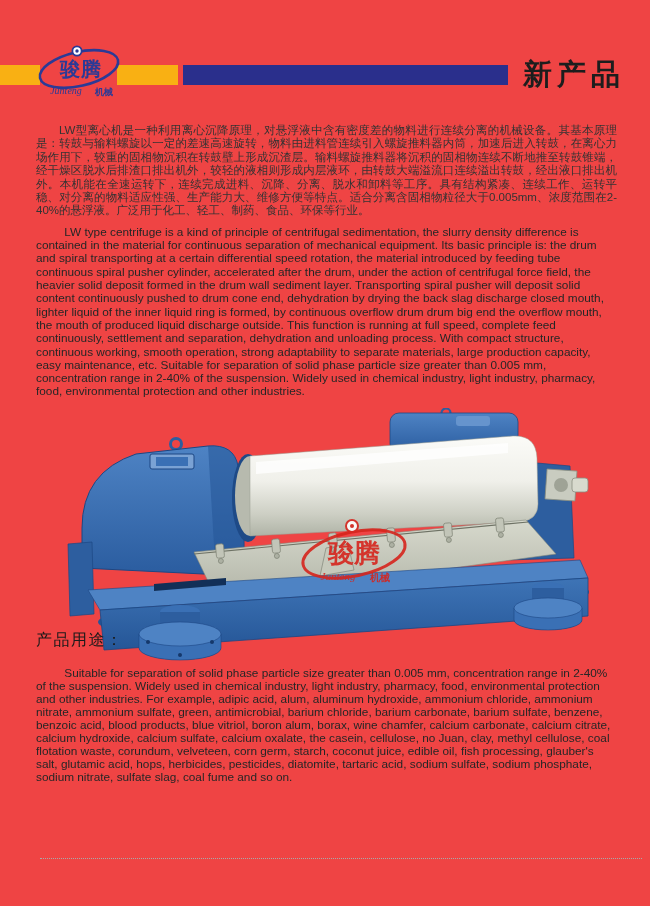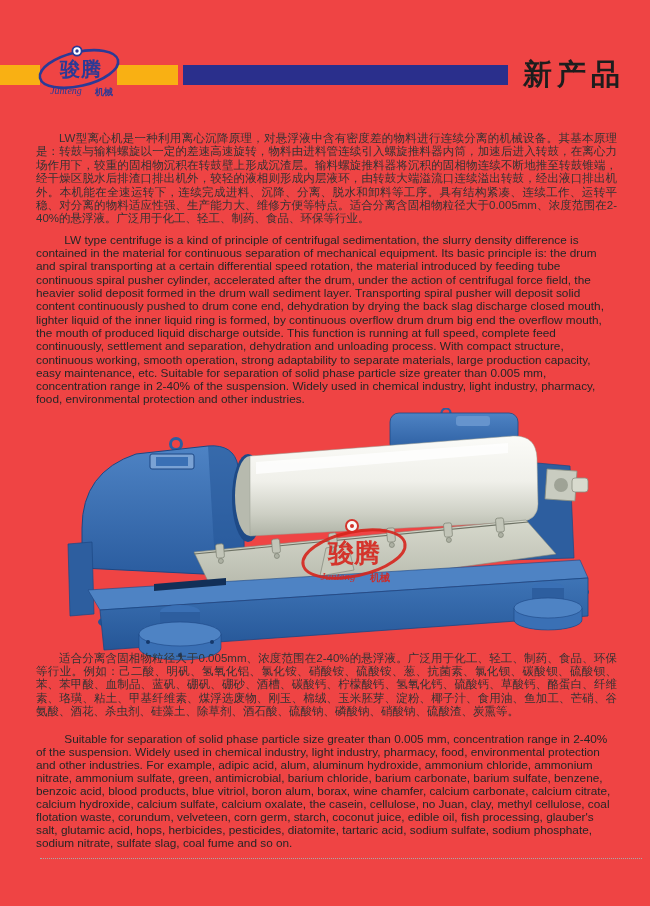--- a/index.html
+++ b/index.html
@@ -24,21 +24,21 @@
 
   
   .section-title{
     position:absolute;left:36px;width:400px;
     font-size:16px;color:#1a1a1a;letter-spacing:1.5px;white-space:nowrap;
   }
   #title-features{top:109px;}
   #title-usage{top:630px;}
 
   .textblock{position:absolute;left:36px;width:581px;}
-  #block-features{top:132px;}
+  #block-features{top:124px;}
   #block-usage{top:652px;}
 
   .para{margin:0;text-align:justify;}
   .para-cn{font-size:11.5px;line-height:13.4px;color:#333;text-indent:2em;}
   .para-en{font-size:11.8px;line-height:13.3px;color:#262626;text-indent:2.4em;text-align:left;margin-top:8px;}
   #block-usage .para-cn{line-height:13.2px;}
   #block-usage .para-en{margin-top:15px;line-height:13px;}
 
   
   .machine-figure{position:absolute;left:58px;top:408px;width:534px;height:258px;}
@@ -195,21 +195,21 @@
     <g opacity="0.9" transform="translate(238,102)">
       <ellipse cx="58" cy="44" rx="52" ry="22" fill="none" stroke="#D6251D" stroke-width="3" transform="rotate(-12 58 44)"></ellipse>
       <circle cx="56" cy="16" r="6" fill="#ffffff" stroke="#D6251D" stroke-width="2"></circle>
       <circle cx="56" cy="16" r="2" fill="#D6251D"></circle>
       <text x="58" y="52" text-anchor="middle" font-size="26" font-weight="bold" fill="#D6251D">骏腾</text>
       <text x="42" y="70" text-anchor="middle" font-size="11" font-style="italic" font-family="Liberation Serif, serif" fill="#D6251D">Junteng</text>
       <text x="84" y="71" text-anchor="middle" font-size="10" font-weight="bold" fill="#D6251D">机械</text>
     </g>
   </svg>
 
+  <div class="section-title" id="title-usage">产品用途：</div>
 
   <div class="textblock" id="block-usage">
-    <p class="para para-cn">适合分离含固相物粒径大于0.005mm、浓度范围在2-40%的悬浮液。广泛用于化工、轻工、制药、食品、环保等行业。例如：己二酸、明矾、氢氧化铝、氯化铵、硝酸铵、硫酸铵、葱、抗菌素、氯化钡、碳酸钡、硫酸钡、苯、苯甲酸、血制品、蓝矾、硼矾、硼砂、酒槽、碳酸钙、柠檬酸钙、氢氧化钙、硫酸钙、草酸钙、酪蛋白、纤维素、珞璜、粘土、甲基纤维素、煤浮选废物、刚玉、棉绒、玉米胚芽、淀粉、椰子汁、食用油、鱼加工、芒硝、谷氨酸、酒花、杀虫剂、硅藻土、除草剂、酒石酸、硫酸钠、磷酸钠、硝酸钠、硫酸渣、炭熏等。</p>
     <p class="para para-en">Suitable for separation of solid phase particle size greater than 0.005 mm, concentration range in 2-40% of the suspension. Widely used in chemical industry, light industry, pharmacy, food, environmental protection and other industries. For example, adipic acid, alum, aluminum hydroxide, ammonium chloride, ammonium nitrate, ammonium sulfate, green, antimicrobial, barium chloride, barium carbonate, barium sulfate, benzene, benzoic acid, blood products, blue vitriol, boron alum, borax, wine chamfer, calcium carbonate, calcium citrate, calcium hydroxide, calcium sulfate, calcium oxalate, the casein, cellulose, no Juan, clay, methyl cellulose, coal flotation waste, corundum, velveteen, corn germ, starch, coconut juice, edible oil, fish processing, glauber's salt, glutamic acid, hops, herbicides, pesticides, diatomite, tartaric acid, sodium sulfate, sodium phosphate, sodium nitrate, sulfate slag, coal fume and so on.</p>
   </div>
 
   <div class="divider-dotted"></div>
 
 </div>
 
 </body></html>

